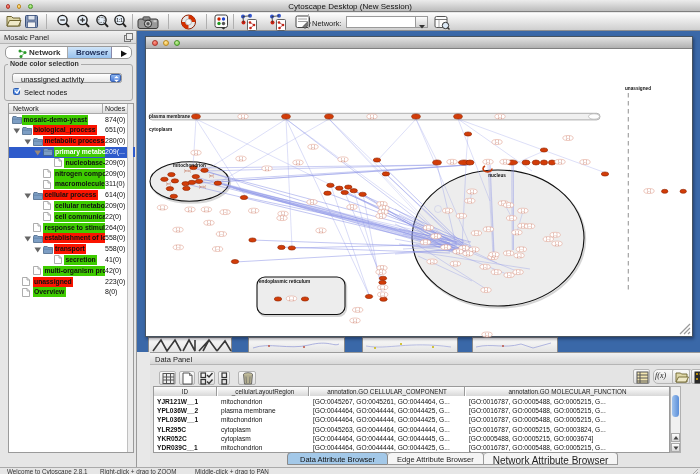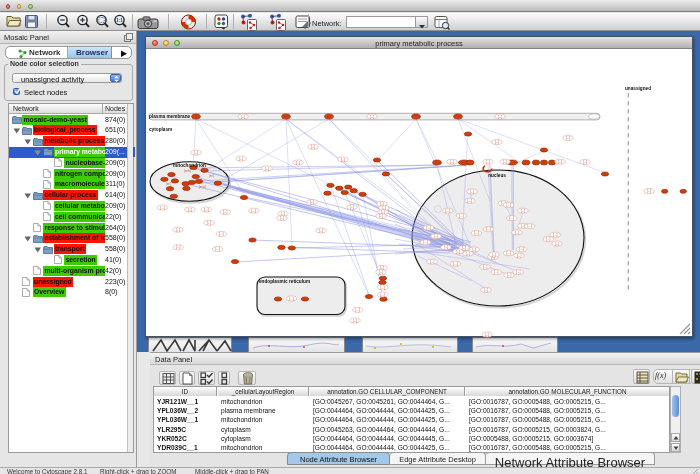--- a/index.html
+++ b/index.html
@@ -2,20 +2,21 @@
 <html><head><meta charset="utf-8"><style>
 *{margin:0;padding:0;box-sizing:border-box}
 body{width:700px;height:474px;font-family:"Liberation Sans",sans-serif;overflow:hidden;background:#e8e8e8;position:relative}
 .abs{position:absolute}
 </style></head><body>
 
 <div class="abs" style="left:0;top:0;width:700px;height:12px;background:linear-gradient(#ececec,#bcbcbc);border-bottom:1px solid #7f7f7f">
  <div class="abs" style="left:5.5px;top:4px;width:4.8px;height:4.8px;border-radius:50%;background:radial-gradient(circle at 35% 30%,#ff9a8a,#e4473a);border:0.5px solid #b03a30"></div>
  <div class="abs" style="left:16.7px;top:4px;width:4.8px;height:4.8px;border-radius:50%;background:radial-gradient(circle at 35% 30%,#ffe9a0,#f0b53a);border:0.5px solid #c08a20"></div>
  <div class="abs" style="left:28.3px;top:4px;width:4.8px;height:4.8px;border-radius:50%;background:radial-gradient(circle at 35% 30%,#c8f0a0,#6fc940);border:0.5px solid #4a9a28"></div>
+ <div class="abs" style="left:0;top:1.5px;width:700px;text-align:center;font-size:8px;font-weight:normal;color:#111">Cytoscape Desktop (New Session)</div>
 </div>
 
 <div class="abs" style="left:0;top:13px;width:700px;height:18px;background:linear-gradient(#fdfdfd,#cfcfcf);border-bottom:1px solid #8f8f8f">
 <svg style="position:absolute;left:5px;top:1px" width="17" height="15" viewBox="0 0 17 15">
       <path d="M2 5 L2 12 L15 12 L15 4 L8 4 L6.5 2.5 L2 2.5 Z" fill="#ded7a8" stroke="#6e6430" stroke-width="1"></path>
       <path d="M2 12 L4.5 6.5 L16 6.5 L13.5 12 Z" fill="#efe9c8" stroke="#6e6430" stroke-width="1"></path>
     </svg>
     <svg style="position:absolute;left:24px;top:1px" width="15" height="15" viewBox="0 0 15 15">
       <rect x="1.5" y="1.5" width="12" height="12" rx="1" fill="#8899bb" stroke="#39507a" stroke-width="1"></rect>
       <rect x="4" y="1.5" width="7" height="4.5" fill="#dfe5ee" stroke="#39507a" stroke-width="0.7"></rect>
@@ -136,21 +137,20 @@
 <div style="position:absolute;left:472px;top:337px;width:86px;height:15px;background:linear-gradient(#fcfcfc,#e3e3e3);border:1px solid #8a8a8a;border-bottom:none"><svg width="82" height="14">
       <path d="M3 9 C 20 5, 30 11, 48 6 L 60 10 L 78 5" fill="none" stroke="#a0a6da" stroke-width="0.8"></path>
       <circle cx="30" cy="8" r="1" fill="#bb5544"></circle>
     </svg></div>
 
 <div class="abs" style="left:145px;top:36px;width:548px;height:301px;background:#fff;border:1px solid #47535f;box-shadow:1px 2px 3px rgba(0,0,20,0.4)">
  <div class="abs" style="left:0;top:0;width:546px;height:12px;background:linear-gradient(#e3e3e3,#b1b1b1);border-bottom:1px solid #808080">
   <div class="abs" style="left:5.5px;top:3px;width:6px;height:6px;border-radius:50%;background:radial-gradient(circle at 35% 30%,#ff9a8a,#e4473a);border:0.5px solid #a8362c"></div>
   <div class="abs" style="left:16.5px;top:3px;width:6px;height:6px;border-radius:50%;background:radial-gradient(circle at 35% 30%,#ffe9a0,#f0b53a);border:0.5px solid #bb8a1e"></div>
   <div class="abs" style="left:27.5px;top:3px;width:6px;height:6px;border-radius:50%;background:radial-gradient(circle at 35% 30%,#c8f0a0,#6fc940);border:0.5px solid #459124"></div>
-  <div class="abs" style="left:0;top:2px;width:546px;text-align:center;font-size:7.5px;color:#222">primary metabolic process</div>
  </div>
  <svg width="545" height="289" viewBox="0 0 545 289" style="position:absolute;left:0;top:12px;">
       <rect x="3.0" y="64.3" width="451" height="6.6" rx="3.3" fill="#f0f0f0" stroke="#909090" stroke-width="0.7"></rect>
       <ellipse cx="448.0" cy="67.5" rx="5.5" ry="2.7" fill="#fdfdfd" stroke="#aaa" stroke-width="0.6"></ellipse>
       <ellipse cx="43.5" cy="132.5" rx="39.5" ry="19.7" fill="#e9e9e9" stroke="#5a5a5a" stroke-width="2" opacity="0.25" transform="translate(1.2,1.6)"></ellipse>
       <ellipse cx="43.5" cy="132.5" rx="39.5" ry="19.7" fill="#ededed" stroke="#111" stroke-width="1.1"></ellipse>
       <ellipse cx="352.0" cy="189.0" rx="86.0" ry="68.0" fill="#e9e9e9" stroke="#5a5a5a" stroke-width="2" opacity="0.25" transform="translate(1.2,1.6)"></ellipse>
       <ellipse cx="352.0" cy="189.0" rx="86.0" ry="68.0" fill="#ededed" stroke="#111" stroke-width="1.1"></ellipse>
       <rect x="111.0" y="228.0" width="88" height="37.5" rx="8" fill="#e9e9e9" stroke="#5a5a5a" stroke-width="2" opacity="0.25" transform="translate(1.2,1.6)"></rect>
       <rect x="111.0" y="228.0" width="88" height="37.5" rx="8" fill="#ededed" stroke="#111" stroke-width="1.1"></rect>
@@ -971,23 +971,23 @@
         </svg>
       </div>
   <div class="abs" style="left:0;bottom:0;width:9px;height:9px;background:linear-gradient(#fefefe,#d8d8d8);border:1px solid #aaa">
         <svg width="8" height="8" style="display:block">
           <path d="M4 6 L6.5 2.5 L1.5 2.5 Z" fill="#444"></path>
         </svg>
       </div>
  </div>
 
  <div class="abs" style="left:137px;top:99px;height:13px;display:flex">
-   <div style="background:#a3c8e8;border:1px solid #8a8a8a;border-radius:4px 4px 0 0;font-size:7.5px;color:#111;padding:2px 12px 0;white-space:nowrap">Node Attribute Browser</div>
-   <div style="background:#f5f5f5;border:1px solid #9a9a9a;border-left:none;border-radius:4px 4px 0 0;font-size:7.5px;color:#222;padding:2px 9px 0;white-space:nowrap">Edge Attribute Desktop</div>
-   <div style="background:#f5f5f5;border:1px solid #9a9a9a;border-left:none;border-radius:4px 4px 0 0;font-size:13px;color:#222;padding:2px 9px 0;white-space:nowrap">Network Attribute Browser</div>
+   <div style="background:#a3c8e8;border:1px solid #8a8a8a;border-radius:4px 4px 0 0;font-size:7.5px;color:#111;padding:2px 12px 0;white-space:nowrap">Data Attribute Browser</div>
+   <div style="background:#f5f5f5;border:1px solid #9a9a9a;border-left:none;border-radius:4px 4px 0 0;font-size:7.5px;color:#222;padding:2px 9px 0;white-space:nowrap">Edge Attribute Browser</div>
+   <div style="background:#f5f5f5;border:1px solid #9a9a9a;border-left:none;border-radius:4px 4px 0 0;font-size:10px;color:#222;padding:2px 9px 0;white-space:nowrap">Network Attribute Browser</div>
  </div>
 </div>
 
 <div class="abs" style="left:0;top:467px;width:700px;height:7px;background:#e6e6e6;border-top:1px solid #aaa">
  <div class="abs" style="left:7px;top:0px;font-size:6.3px;color:#333">Welcome to Cytoscape 2.8.1</div>
  <div class="abs" style="left:100px;top:0px;font-size:6.3px;color:#333">Right-click + drag to ZOOM</div>
  <div class="abs" style="left:195px;top:0px;font-size:6.3px;color:#333">Middle-click + drag to PAN</div>
 <svg class="abs" style="right:1px;top:0" width="10" height="7">
       <path d="M9 1 L3 7 M9 4 L6 7" stroke="#aaa" stroke-width="1"></path>
     </svg>

